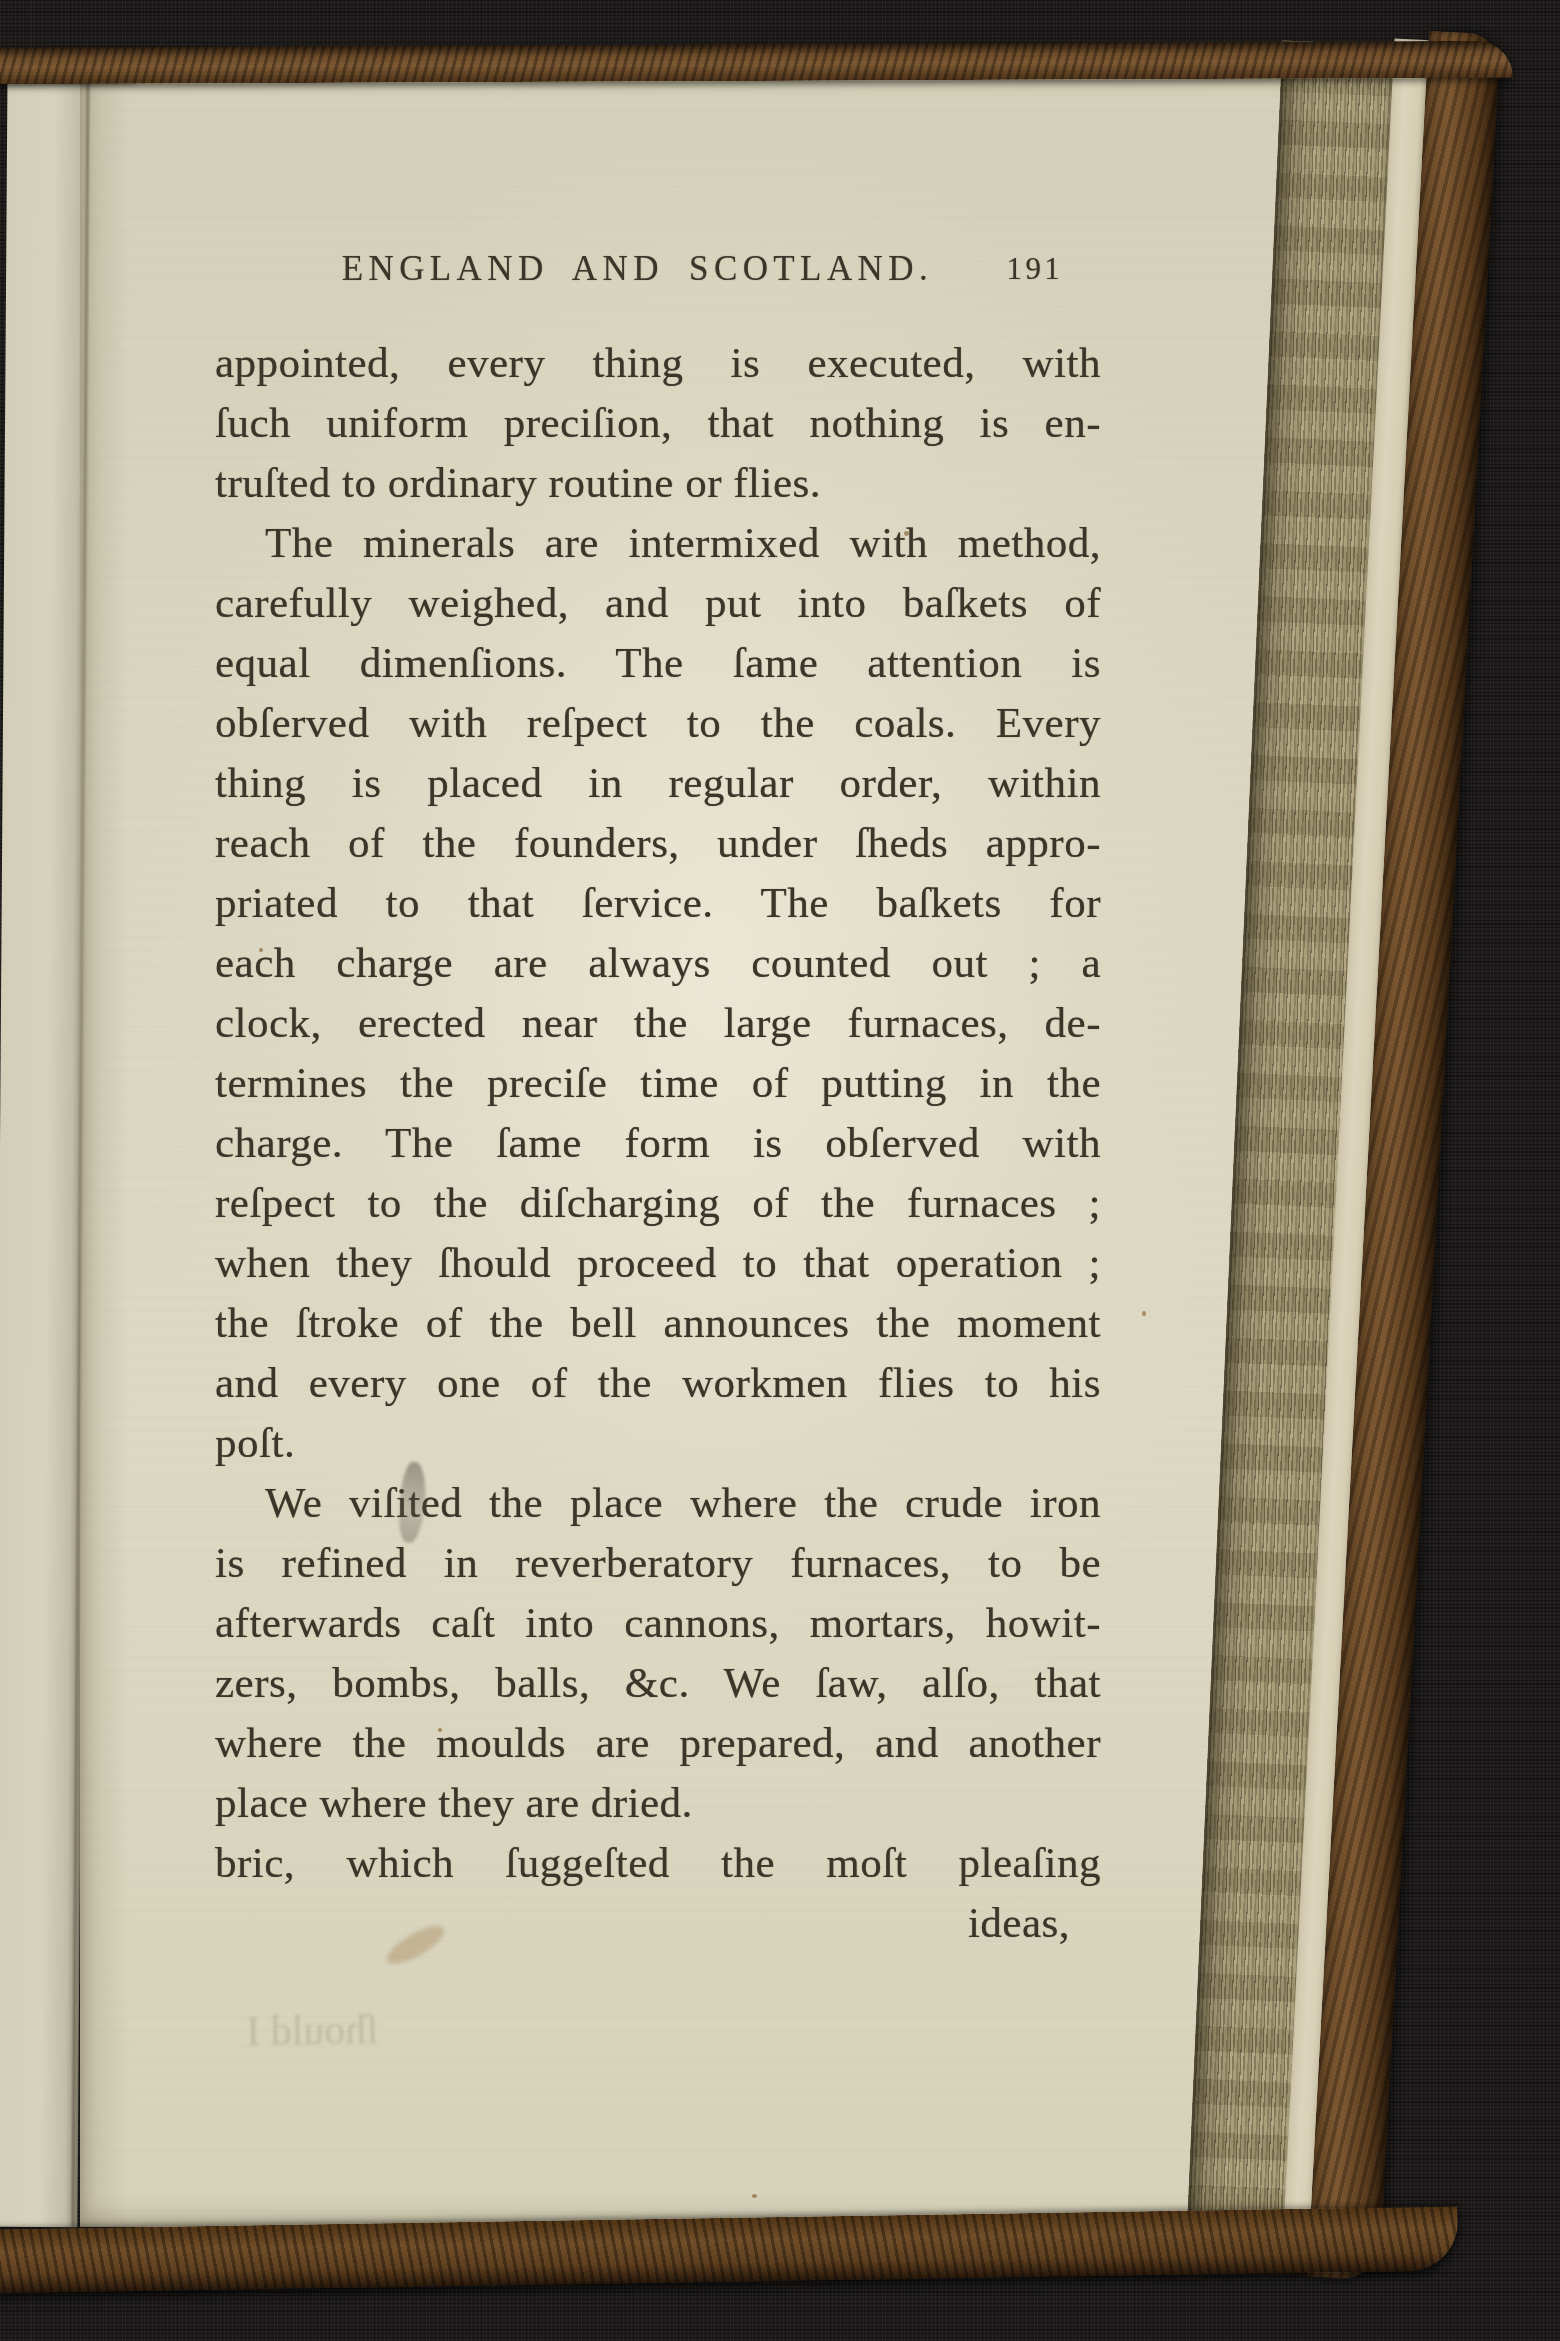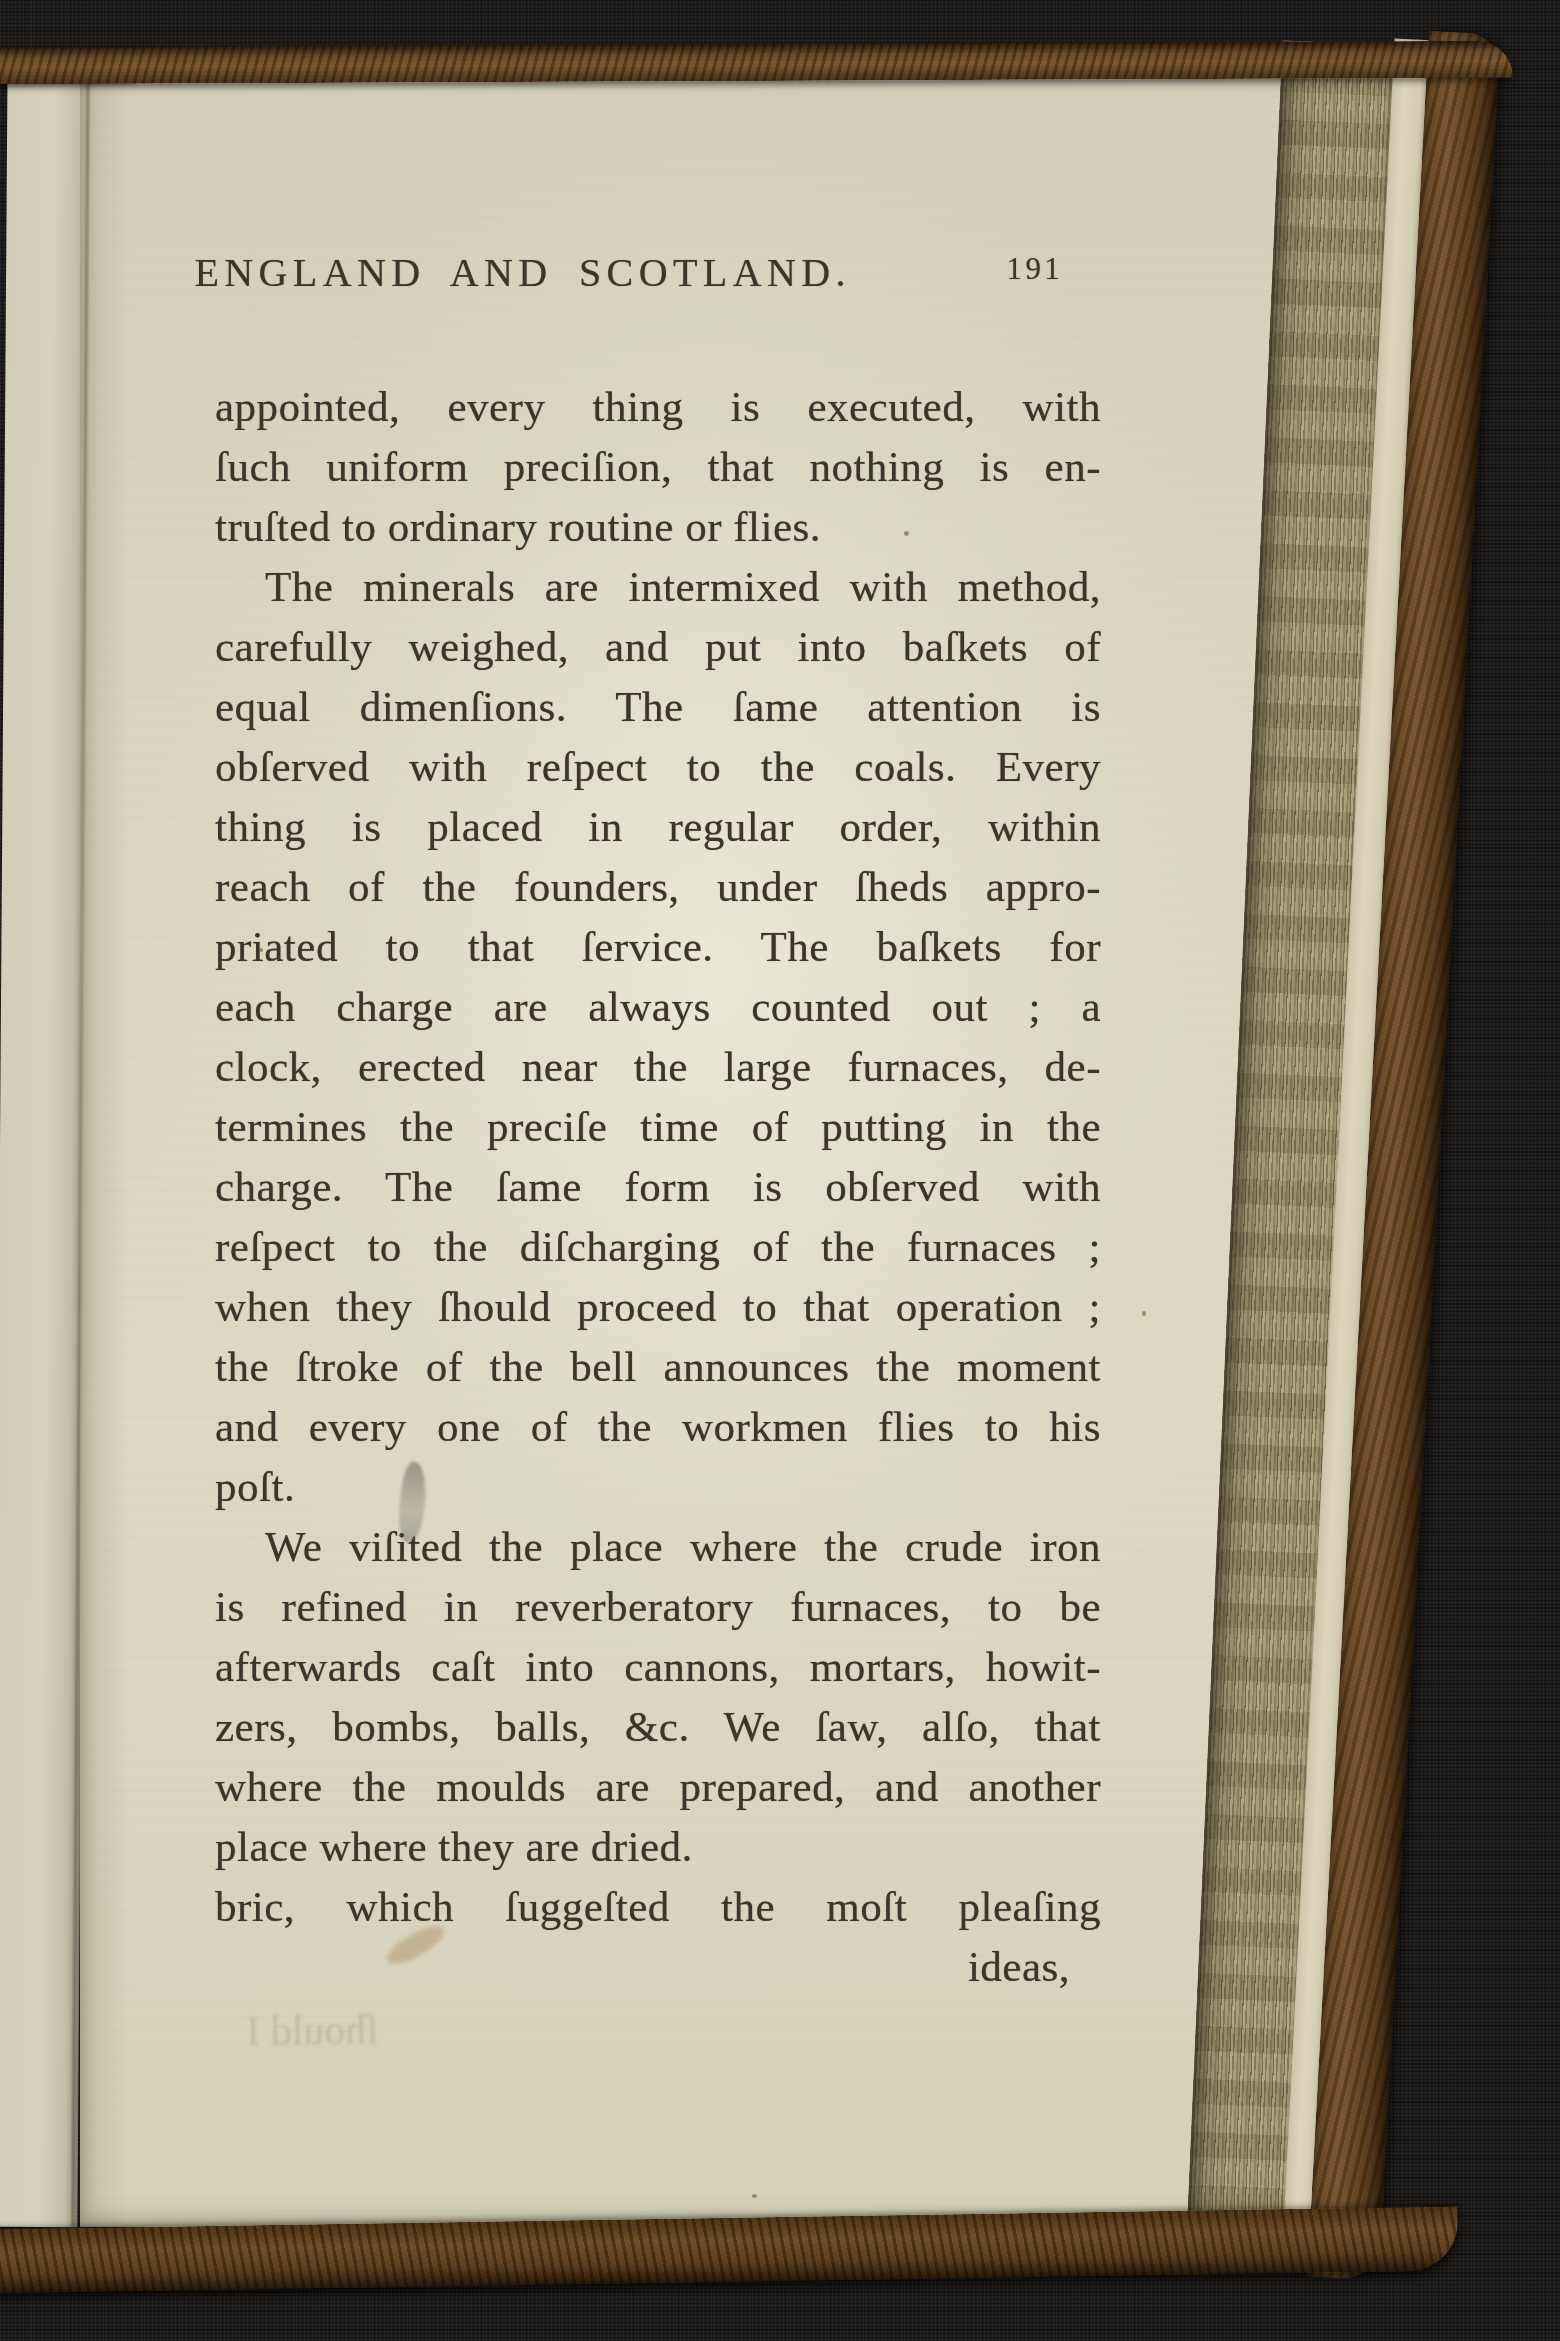--- a/index.html
+++ b/index.html
@@ -75,31 +75,31 @@
     background:
       repeating-linear-gradient(80deg, rgba(0,0,0,.32) 0 3.3px, rgba(0,0,0,0) 3.3px 9.2px),
       linear-gradient(180deg,#503415 0%,#714e29 35%,#5e3f1f 70%,#26170a 100%);
     border-bottom-right-radius:49px;transform:rotate(-.9deg);
     box-shadow:0 -2.2px 6.5px rgba(0,0,0,.35), 0 5.4px 9.8px rgba(0,0,0,.6);
   }
 
   
   .text-block{position:absolute;left:135px;top:0;width:886px;z-index:3;color:#3b352a;}
   .running-head{
-    position:absolute;top:179px;width:100%;
-    font-size:40px;letter-spacing:5.4px;word-spacing:11px;
+    position:absolute;top:179px;width:100%;text-align:center;
+    font-size:35px;letter-spacing:5.4px;word-spacing:11px;
     text-shadow:0 0 1.1px rgba(59,53,42,.55);
     transform:translateX(-20.6px);
   }
   .page-number{
     position:absolute;top:181px;right:38px;
     font-size:31px;letter-spacing:3.3px;
     text-shadow:0 0 1.1px rgba(59,53,42,.55);
   }
-  .body-text{position:absolute;top:263px;width:100%;font-size:43px;margin-top:44px;}
+  .body-text{position:absolute;top:263px;width:100%;font-size:43px;}
   .line{
     height:60px;line-height:60px;letter-spacing:0.5px;
     text-align:justify;text-align-last:justify;
     text-shadow:0 0 1.1px rgba(62,55,42,.45), 0.3px 0.3px 0 rgba(62,55,42,.25);
     white-space:nowrap;
   }
   .line.end{text-align-last:left;}
   .line.first{text-indent:50px;}
   .line.catchword{text-align-last:right;padding-right:31px;}
 

